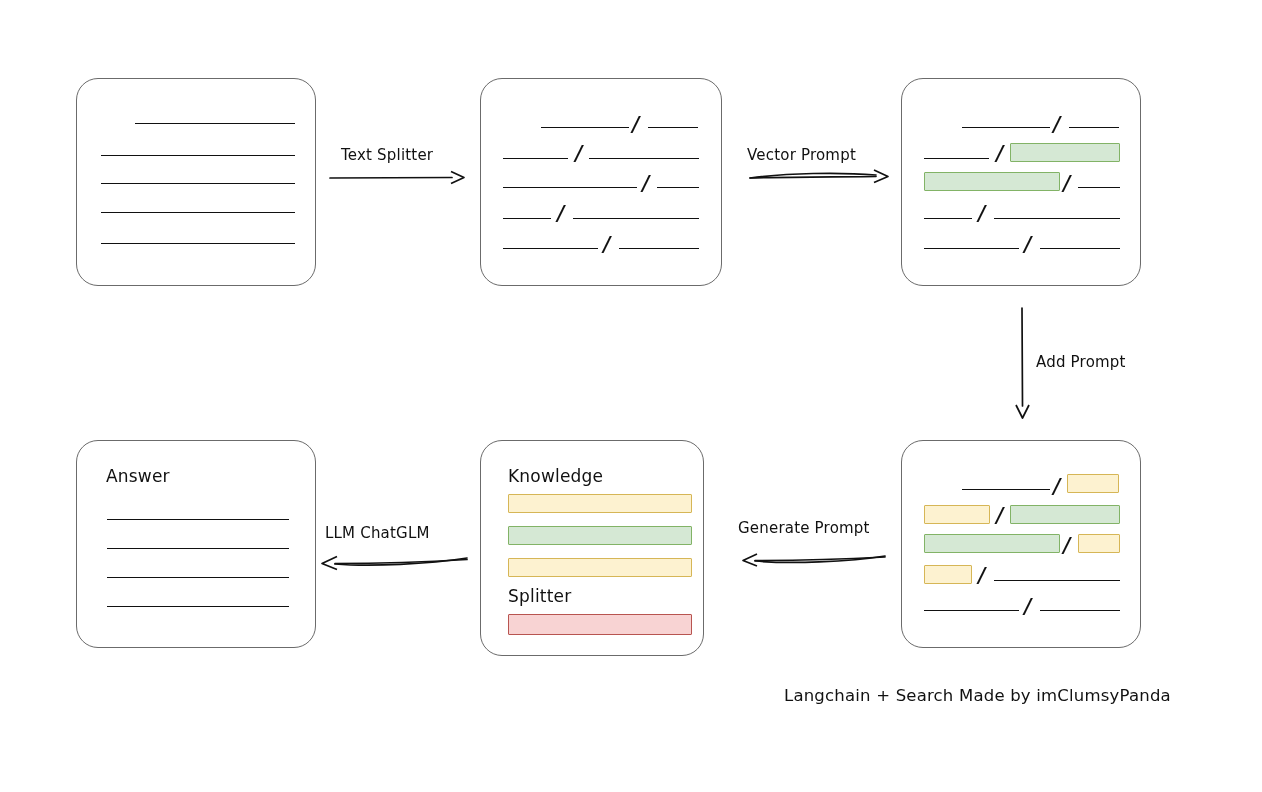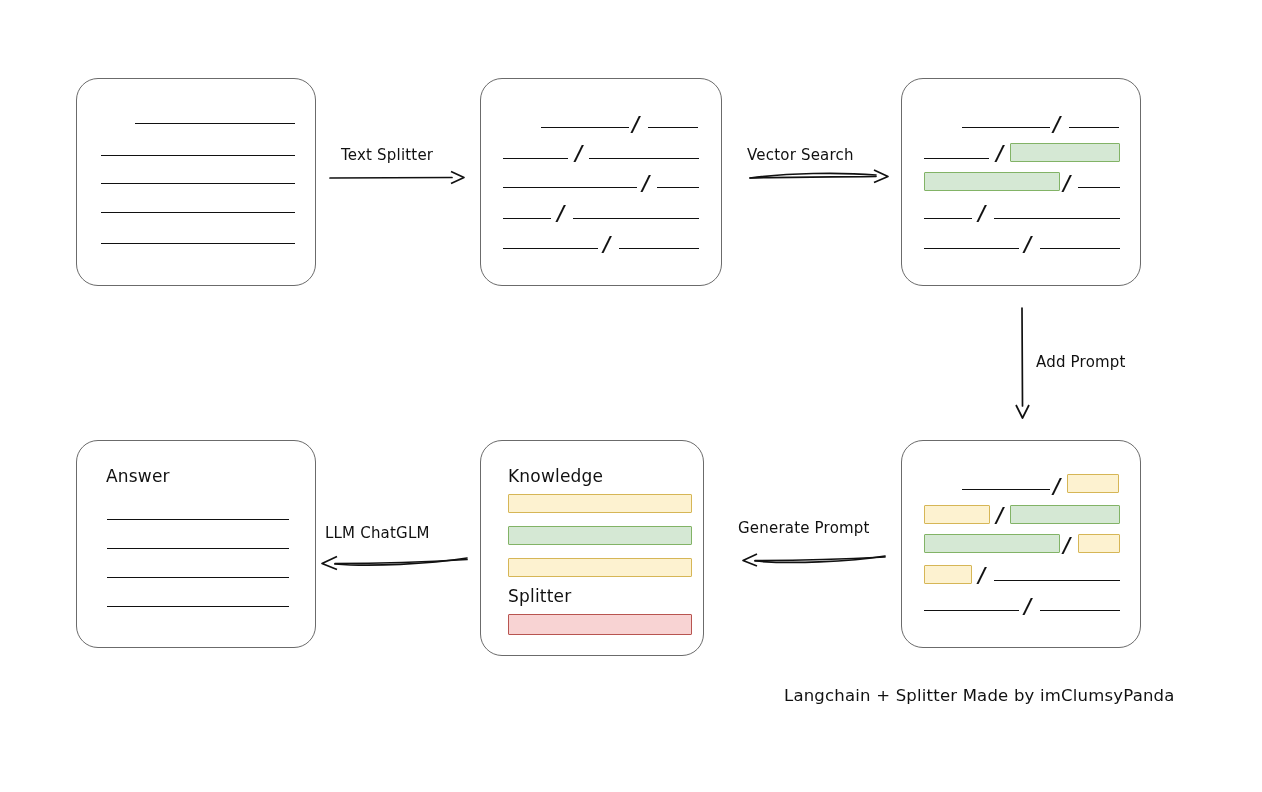--- a/index.html
+++ b/index.html
@@ -127,21 +127,21 @@
 
     <div class="rule" style="left:22px;  top:139px; width:48px;"></div>
     <div class="slash" style="left:76px;  top:134px;">/</div>
     <div class="rule" style="left:92px;  top:139px; width:126px;"></div>
 
     <div class="rule" style="left:22px;  top:169px; width:95px;"></div>
     <div class="slash" style="left:122px; top:165px;">/</div>
     <div class="rule" style="left:138px; top:169px; width:80px;"></div>
   </div>
 
-  <div class="arrow-label" style="left:747px; top:146px;">Vector Search</div>
+  <div class="arrow-label" style="left:747px; top:146px;">Vector Prompt</div>
   <svg class="arrow-svg" style="left:748px; top:164px;" width="146" height="26" viewBox="0 0 146 26">
     <path d="M2,14 C40,9 90,8 128,11" stroke="#111" stroke-width="1.7" fill="none" stroke-linecap="round"></path>
     <path d="M2,14 C42,13 92,13 128,12.5" stroke="#111" stroke-width="1.7" fill="none" stroke-linecap="round"></path>
     <path d="M126,6 L140,12.5 L126,18.5" stroke="#111" stroke-width="1.7" fill="none" stroke-linejoin="round"></path>
   </svg>
 
   <div class="card" style="left:901px; top:78px; width:240px; height:208px;">
 
     <div class="rule" style="left:60px;  top:48px;  width:88px;"></div>
     <div class="slash" style="left:151px; top:45px;">/</div>
@@ -217,15 +217,15 @@
   </svg>
 
   <div class="card" style="left:76px; top:440px; width:240px; height:208px;">
     <div class="card-title" style="left:29px; top:25px;">Answer</div>
     <div class="rule" style="left:30px; top:78px;  width:182px;"></div>
     <div class="rule" style="left:30px; top:107px; width:182px;"></div>
     <div class="rule" style="left:30px; top:136px; width:182px;"></div>
     <div class="rule" style="left:30px; top:165px; width:182px;"></div>
   </div>
 
-  <div class="credit" style="left:784px; top:686px;">Langchain + Splitter Made by imClumsyPanda</div>
+  <div class="credit" style="left:784px; top:686px;">Langchain + Search Made by imClumsyPanda</div>
 
 </div>
 
 </body></html>

